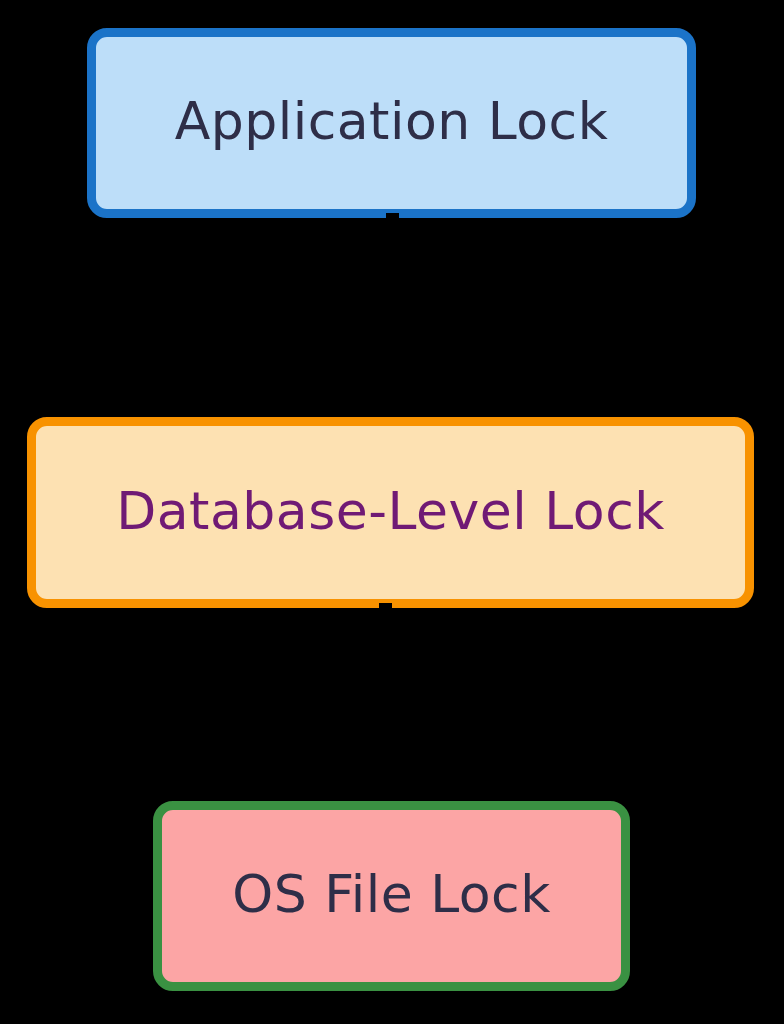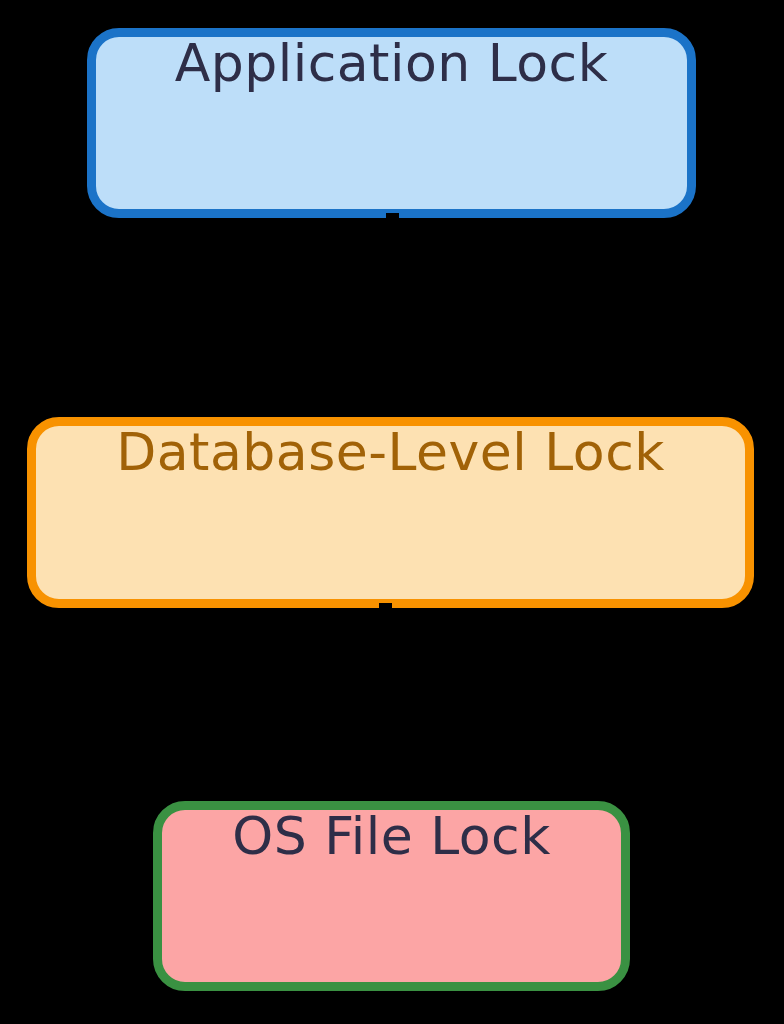--- a/index.html
+++ b/index.html
@@ -11,24 +11,24 @@
     position: relative;
     width: 784px;
     height: 1024px;
     background: #000000;
     overflow: hidden;
     font-family: "DejaVu Sans", "Liberation Sans", sans-serif;
   }
   .node {
     position: absolute;
     box-sizing: border-box;
-    border-radius: 32px;
+    border-radius: 20px;
     border: 9px solid #888;
     display: flex;
-    align-items: flex-start;
+    align-items: center;
     justify-content: center;
   }
   .node-label {
     font-size: 52px;
     font-weight: 500;
     color: #2e2e48;
     letter-spacing: 0.5px;
     white-space: nowrap;
     line-height: 1;
     padding-bottom: 4px;
@@ -87,21 +87,21 @@
 
   <div class="node node-app" style="background: rgb(189, 222, 249); border-color: rgb(27, 115, 200);">
     <span class="node-label" style="color: rgb(46, 46, 72);">Application Lock</span>
   </div>
 
   <div class="connector connector-1" style="background: rgb(0, 0, 0);">
     <span class="arrowhead"></span>
   </div>
 
   <div class="node node-db" style="background: rgb(253, 225, 178); border-color: rgb(248, 146, 0);">
-    <span class="node-label" style="color: #a16207;">Database-Level Lock</span>
+    <span class="node-label" style="color: #701a75;">Database-Level Lock</span>
   </div>
 
   <div class="connector connector-2" style="background: rgb(0, 0, 0);">
     <span class="arrowhead"></span>
   </div>
 
   <div class="node node-os" style="background: #fca5a5; border-color: rgb(58, 145, 66);">
     <span class="node-label" style="color: rgb(46, 46, 72);">OS File Lock</span>
   </div>
 

